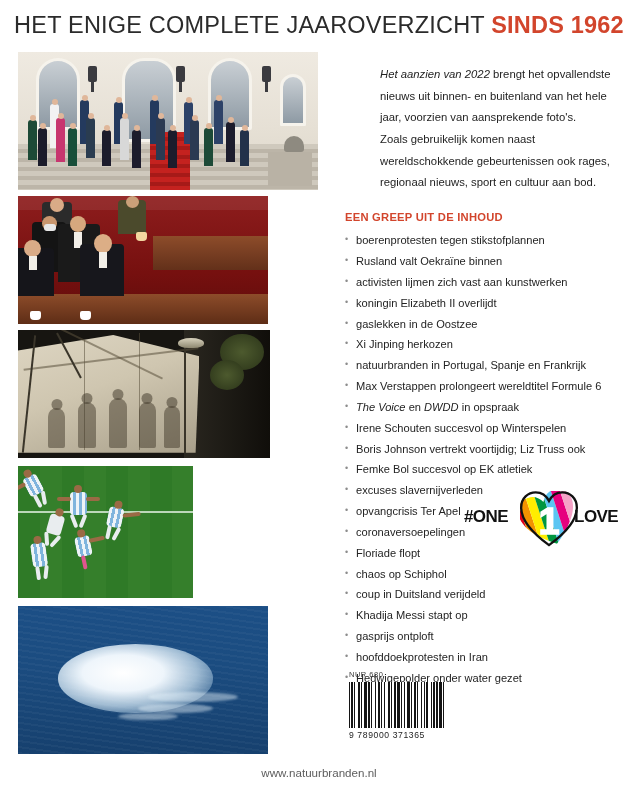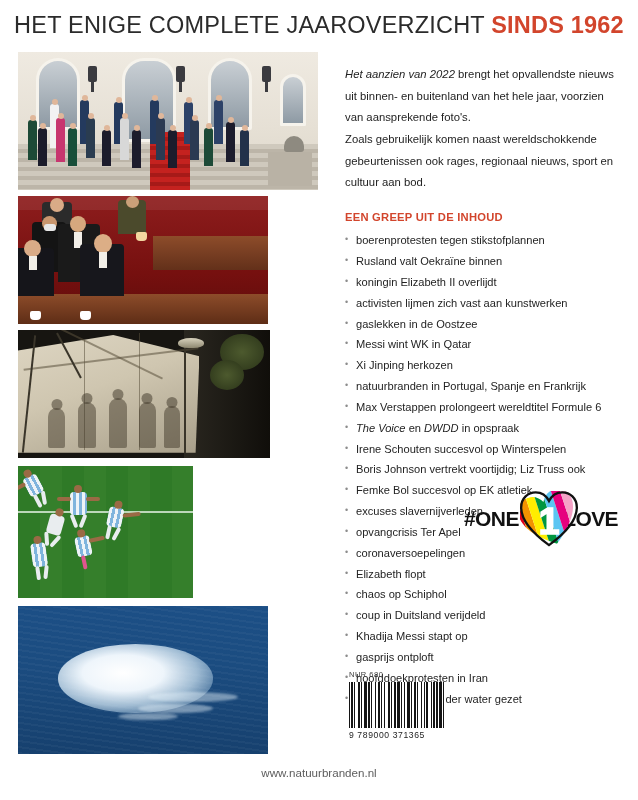--- a/index.html
+++ b/index.html
@@ -109,42 +109,42 @@
     background:repeating-linear-gradient(8deg,rgba(255,255,255,.10) 0 2px,rgba(0,0,0,0) 2px 6px); }
   .gl-foam { position:absolute; left:16%; top:26%; width:62%; height:46%;
     border-radius:50%;
     background:radial-gradient(ellipse at 42% 42%,#ffffff 0%,#eef5fb 32%,rgba(205,226,240,.75) 58%,rgba(150,190,220,.25) 82%,rgba(150,190,220,0) 100%);
     filter:blur(.4px); }
   .gl-wake { position:absolute; border-radius:50%;
     background:rgba(232,243,250,.45); filter:blur(1px); }
 
   
   .right { position: absolute; left: 345px; top: 64px; width: 278px; }
-  .intro { font-size: 11.3px; line-height: 1.92; color: #232323; }
+  .intro { font-size: 11.3px; line-height: 1.92; color: #232323; margin-left: 35px; }
   .intro em { font-style: italic; }
 
   .sec-title {
     margin-top: 17px; margin-bottom: 7px;
     font-size: 11.2px; font-weight: 700; letter-spacing: .25px;
     color: #d2452c; text-transform: uppercase;
   }
   ul.toc { list-style: none; }
   ul.toc li {
     position: relative; padding-left: 11px;
     font-size: 11.1px; line-height: 1.88; color: #232323;
   }
   ul.toc li:before {
     content: "\2022"; position: absolute; left: 0; top: -1px;
     color: #8c8c8c; font-size: 9px; line-height: 2.3;
   }
   ul.toc li em { font-style: italic; }
 
   
   #onelove { position: absolute; left: 464px; top: 490px; width: 154px; height: 62px; }
-  .ol-text { position: absolute; top: 17px; font-size: 21px; font-weight: 800;
+  .ol-text { position: absolute; top: 17px; font-size: 17px; font-weight: 800;
     color: #111; letter-spacing: -.6px; font-family:"Liberation Sans",sans-serif; }
   .ol-hash { left: 0; }
   .ol-love { right: 0; }
   .ol-heart { position: absolute; left: 56px; top: 1px; width: 58px; height: 56px; }
 
   
   #barcode-block { position: absolute; left: 349px; top: 670px; width: 130px; }
   .nur { font-size: 7.5px; color: #3a3a3a; letter-spacing: .5px; margin-bottom: 3px; }
   .bars { height: 46px; display: flex; align-items: stretch; }
   .bars i { display: block; background: #141414; }
@@ -304,35 +304,34 @@
     <p class="intro">
       <em>Het aanzien van 2022</em><span> brengt het opvallendste nieuws uit binnen- en buitenland van het hele jaar, voorzien van aansprekende foto's.</span>
     </p>
     <p class="intro">Zoals gebruikelijk komen naast wereldschokkende gebeurtenissen ook rages, regionaal nieuws, sport en cultuur aan bod.</p>
 
     <div class="sec-title">EEN GREEP UIT DE INHOUD</div>
 
     <ul class="toc">
       <li>boerenprotesten tegen stikstofplannen</li>
       <li>Rusland valt Oekraïne binnen</li>
+      <li>activisten lijmen zich vast aan kunstwerken</li>
       <li>koningin Elizabeth II overlijdt</li>
-      <li>activisten lijmen zich vast aan kunstwerken</li>
       <li>gaslekken in de Oostzee</li>
-      <li>Messi wint WK in Qatar</li>
       <li>Xi Jinping herkozen</li>
       <li>natuurbranden in Portugal, Spanje en Frankrijk</li>
       <li>Max Verstappen prolongeert wereldtitel Formule 6</li>
       <li id="item-voice"><em>The Voice</em> en <em>DWDD</em> in opspraak</li>
       <li>Irene Schouten succesvol op Winterspelen</li>
       <li>Boris Johnson vertrekt voortijdig; Liz Truss ook</li>
       <li>Femke Bol succesvol op EK atletiek</li>
       <li>excuses slavernijverleden</li>
       <li>opvangcrisis Ter Apel</li>
       <li>coronaversoepelingen</li>
-      <li>Elizabeth flopt</li>
+      <li>Floriade flopt</li>
       <li>chaos op Schiphol</li>
       <li>coup in Duitsland verijdeld</li>
       <li>Khadija Messi stapt op</li>
       <li>gasprijs ontploft</li>
       <li>hoofddoekprotesten in Iran</li>
       <li>Hedwigepolder onder water gezet</li>
     </ul>
   </div>
 
   <div id="onelove">

